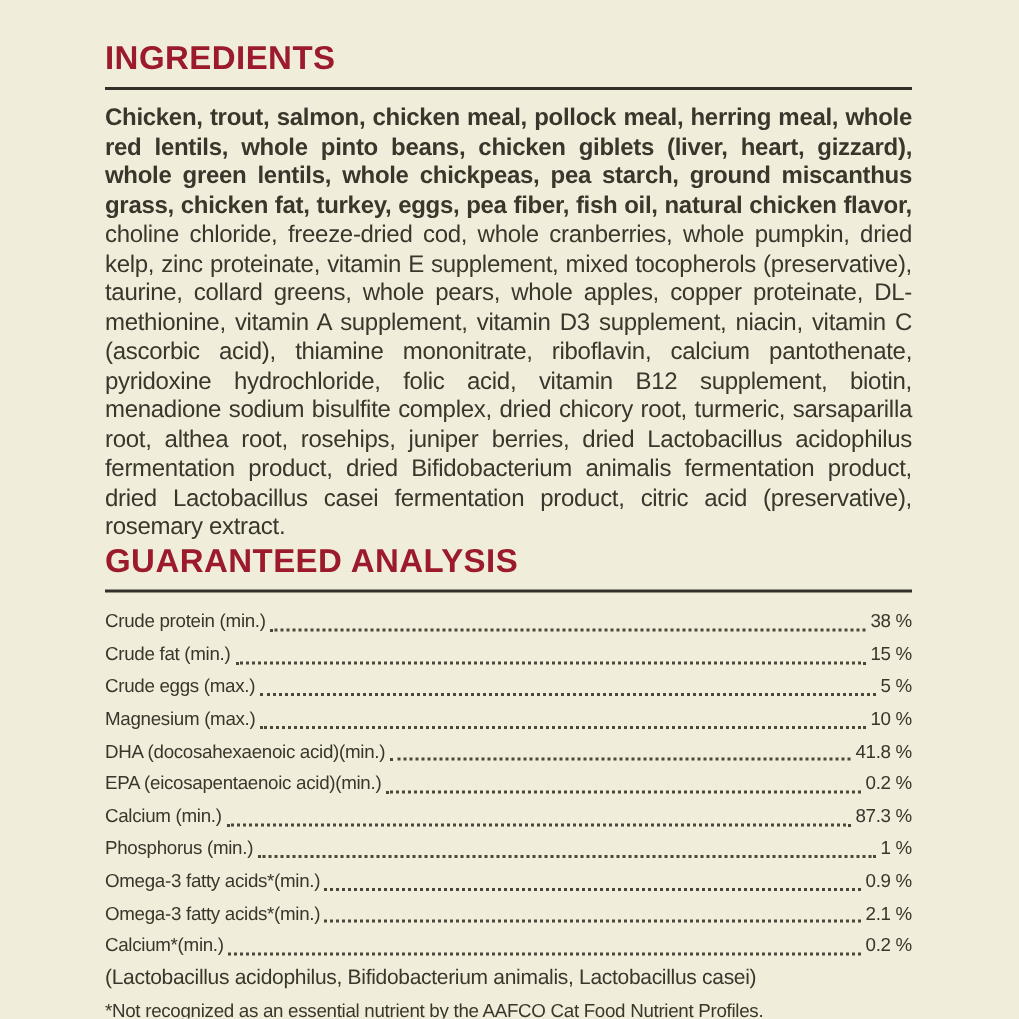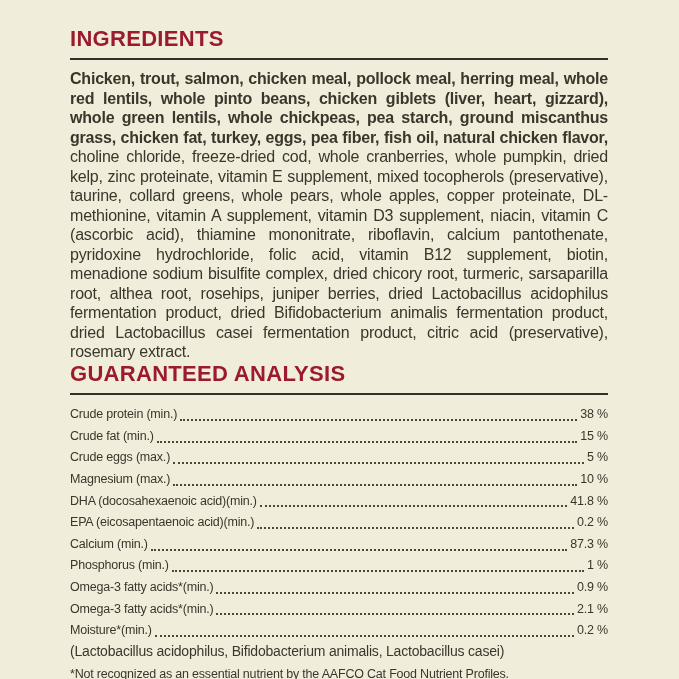--- a/index.html
+++ b/index.html
@@ -155,21 +155,21 @@
     <span class="ga-value">0.9 %</span>
   </div>
 
   <div class="ga-row">
     <span class="ga-label">Omega-3 fatty acids*(min.)</span>
     <span class="ga-dots"></span>
     <span class="ga-value">2.1 %</span>
   </div>
 
   <div class="ga-row">
-    <span class="ga-label">Moisture*(min.)</span>
+    <span class="ga-label">Calcium*(min.)</span>
     <span class="ga-dots"></span>
     <span class="ga-value">0.2 %</span>
   </div>
 
 </div>
 
   <p class="ga-detail">(Lactobacillus acidophilus, Bifidobacterium animalis, Lactobacillus casei)</p>
 
   <p class="ga-footnote">*Not recognized as an essential nutrient by the AAFCO Cat Food Nutrient Profiles.</p>
 

